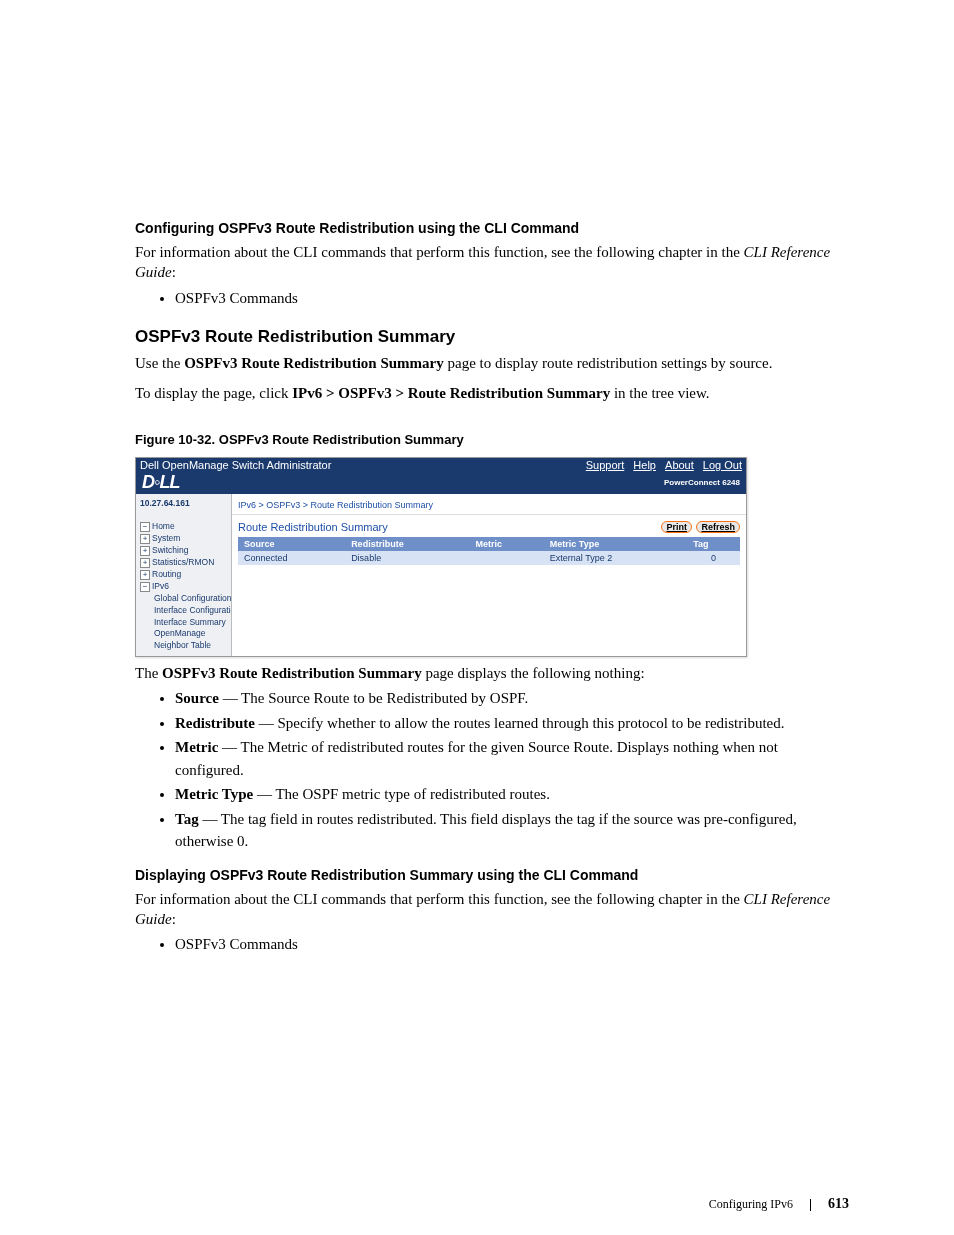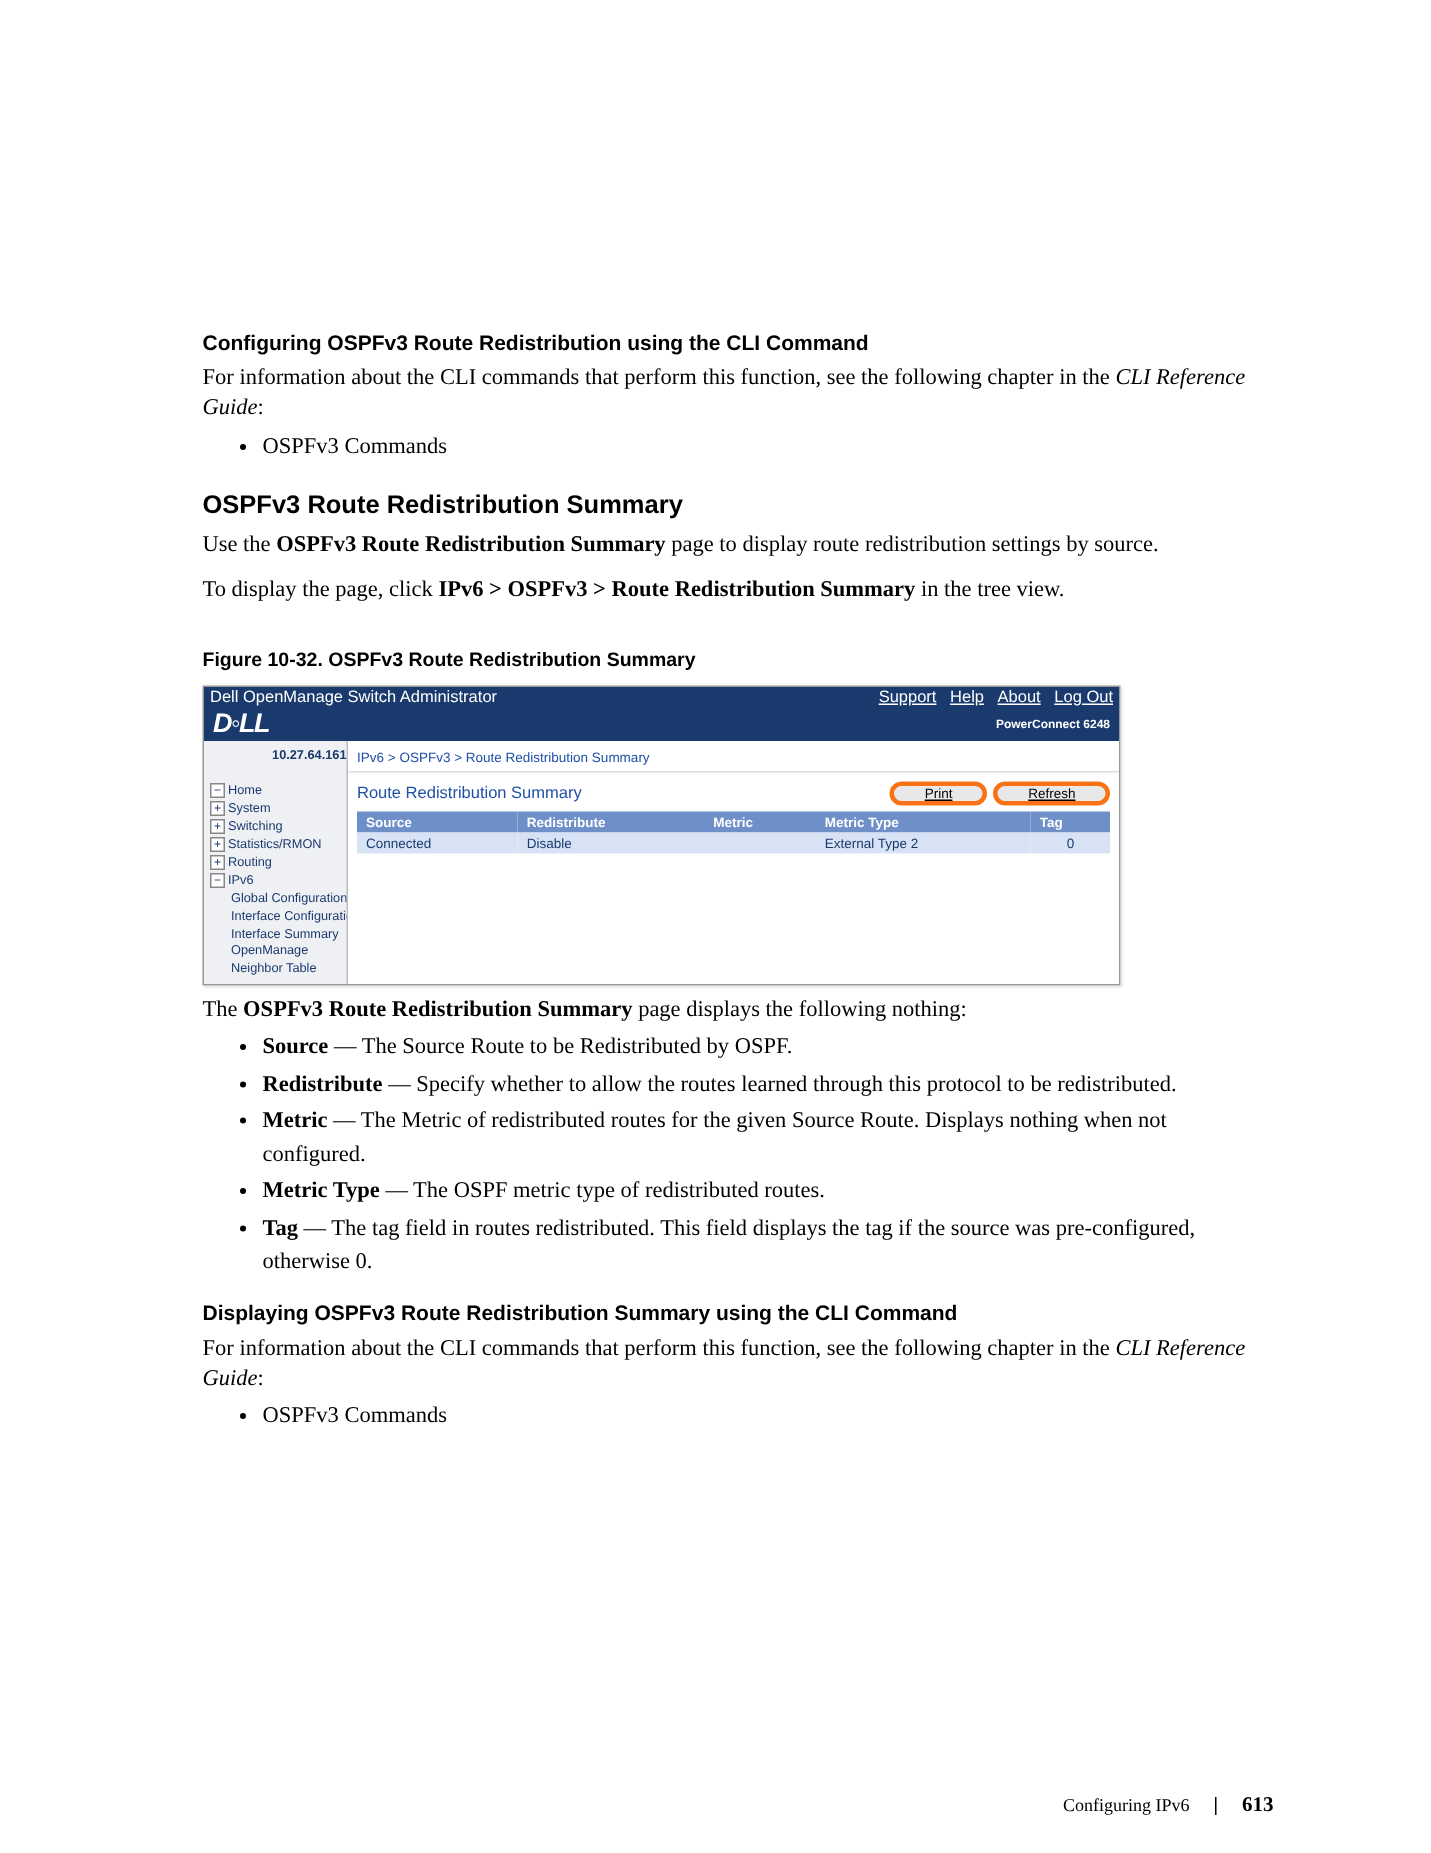--- a/index.html
+++ b/index.html
@@ -104,21 +104,21 @@
     width: 91px;
     background: #eef0f3;
     border-right: 1px solid #bbb;
     padding: 4px 0 4px 4px;
     color: #1a3a6e;
     font-size: 8.5px;
     line-height: 1.4;
     overflow: hidden;
   }
   .shot-nav .ip {
-    text-align: right;
+    text-align: left;
     color: #1a3a6e;
     font-weight: bold;
     margin-bottom: 12px;
     font-size: 8.5px;
   }
   .shot-nav .item { white-space: nowrap; }
   .shot-nav .pm {
     display: inline-block;
     width: 8px;
     height: 8px;
@@ -148,26 +148,27 @@
     justify-content: space-between;
     align-items: center;
     margin-bottom: 4px;
   }
   .panel-title {
     color: #1f4fa8;
     font-size: 11px;
   }
   .btns button {
     font-size: 9px;
-    padding: 0 20px;
+    padding: 0 4px;
     background: #e8e8e8;
-    border: 3px solid #f97316;
+    border: 1px solid #f97316;
     border-radius: 9px;
     text-decoration: underline;
     margin-left: 2px;
+    font-weight: bold;
   }
   table.data {
     width: 100%;
     border-collapse: collapse;
     font-size: 9px;
   }
   table.data th {
     background: #6f8fc9;
     color: #fff;
     text-align: left;

